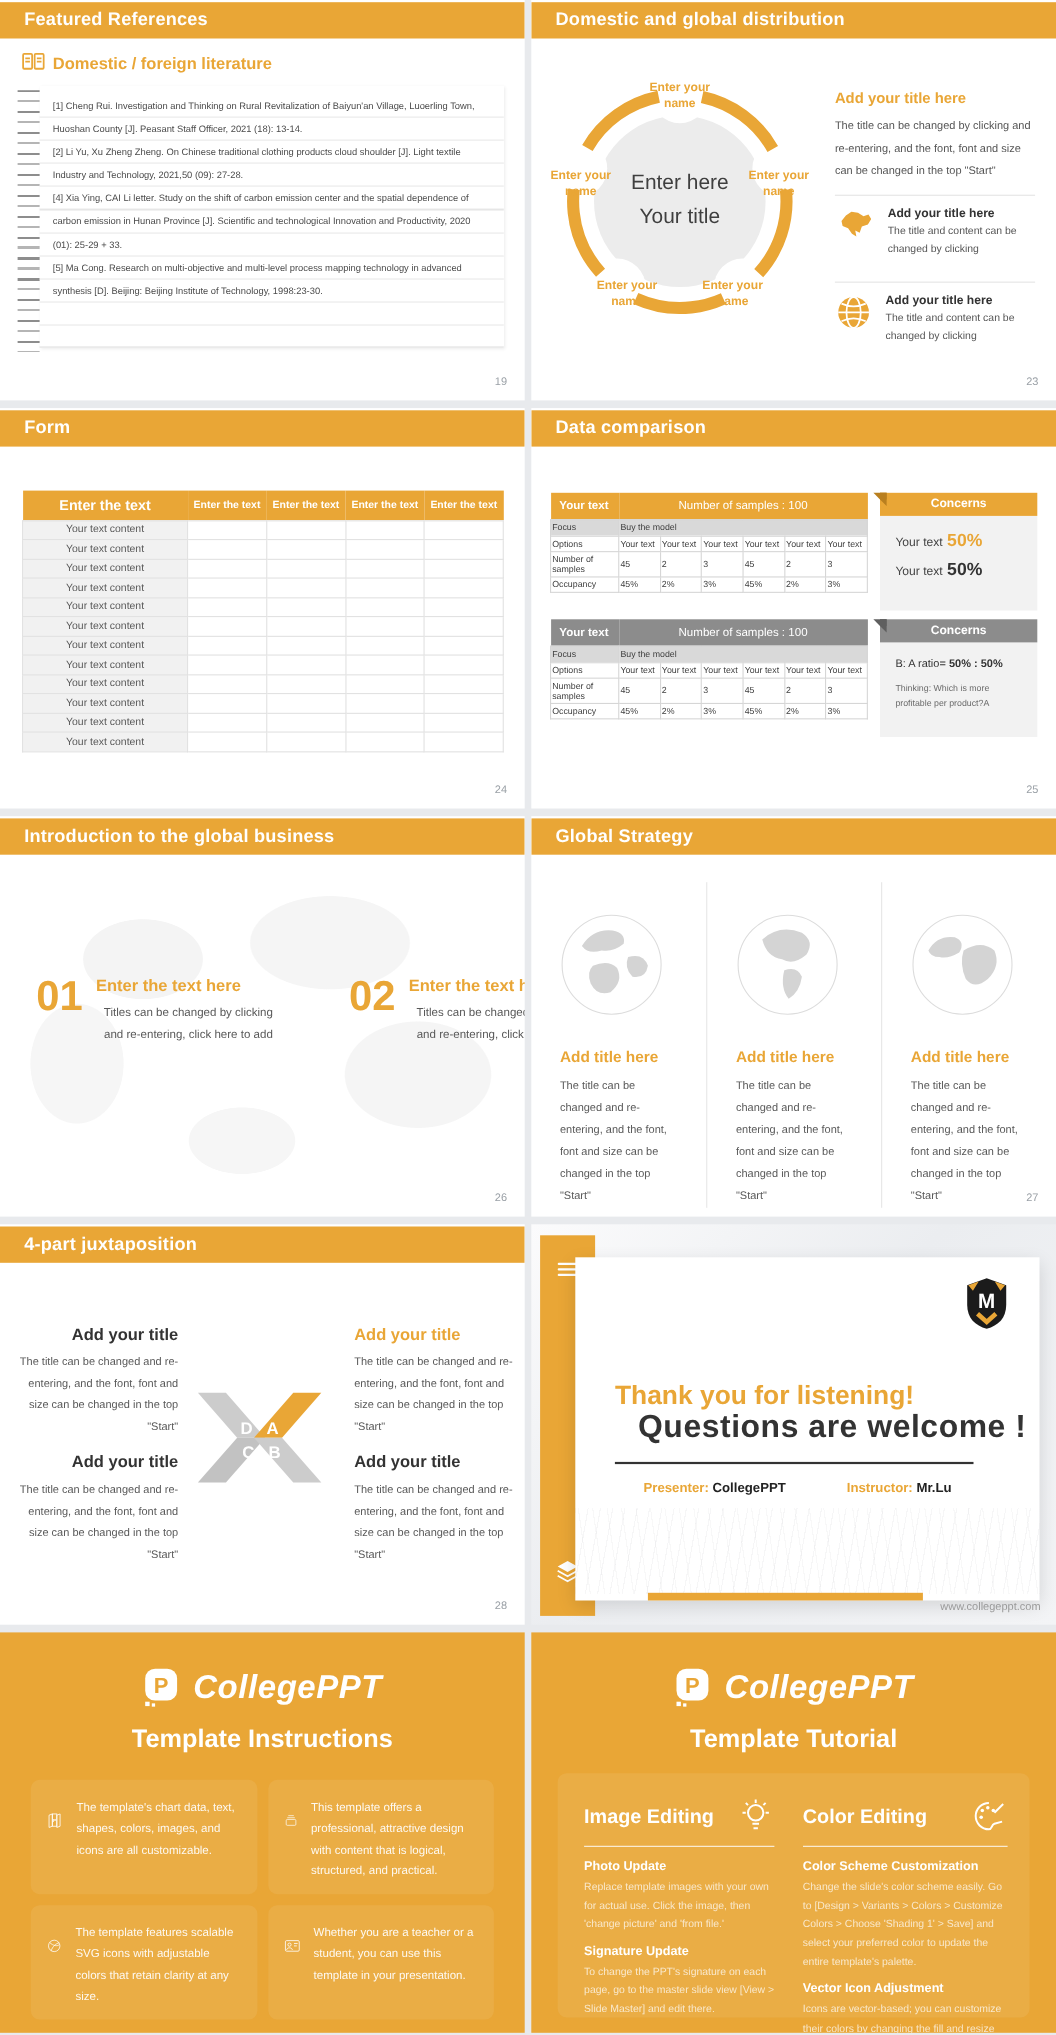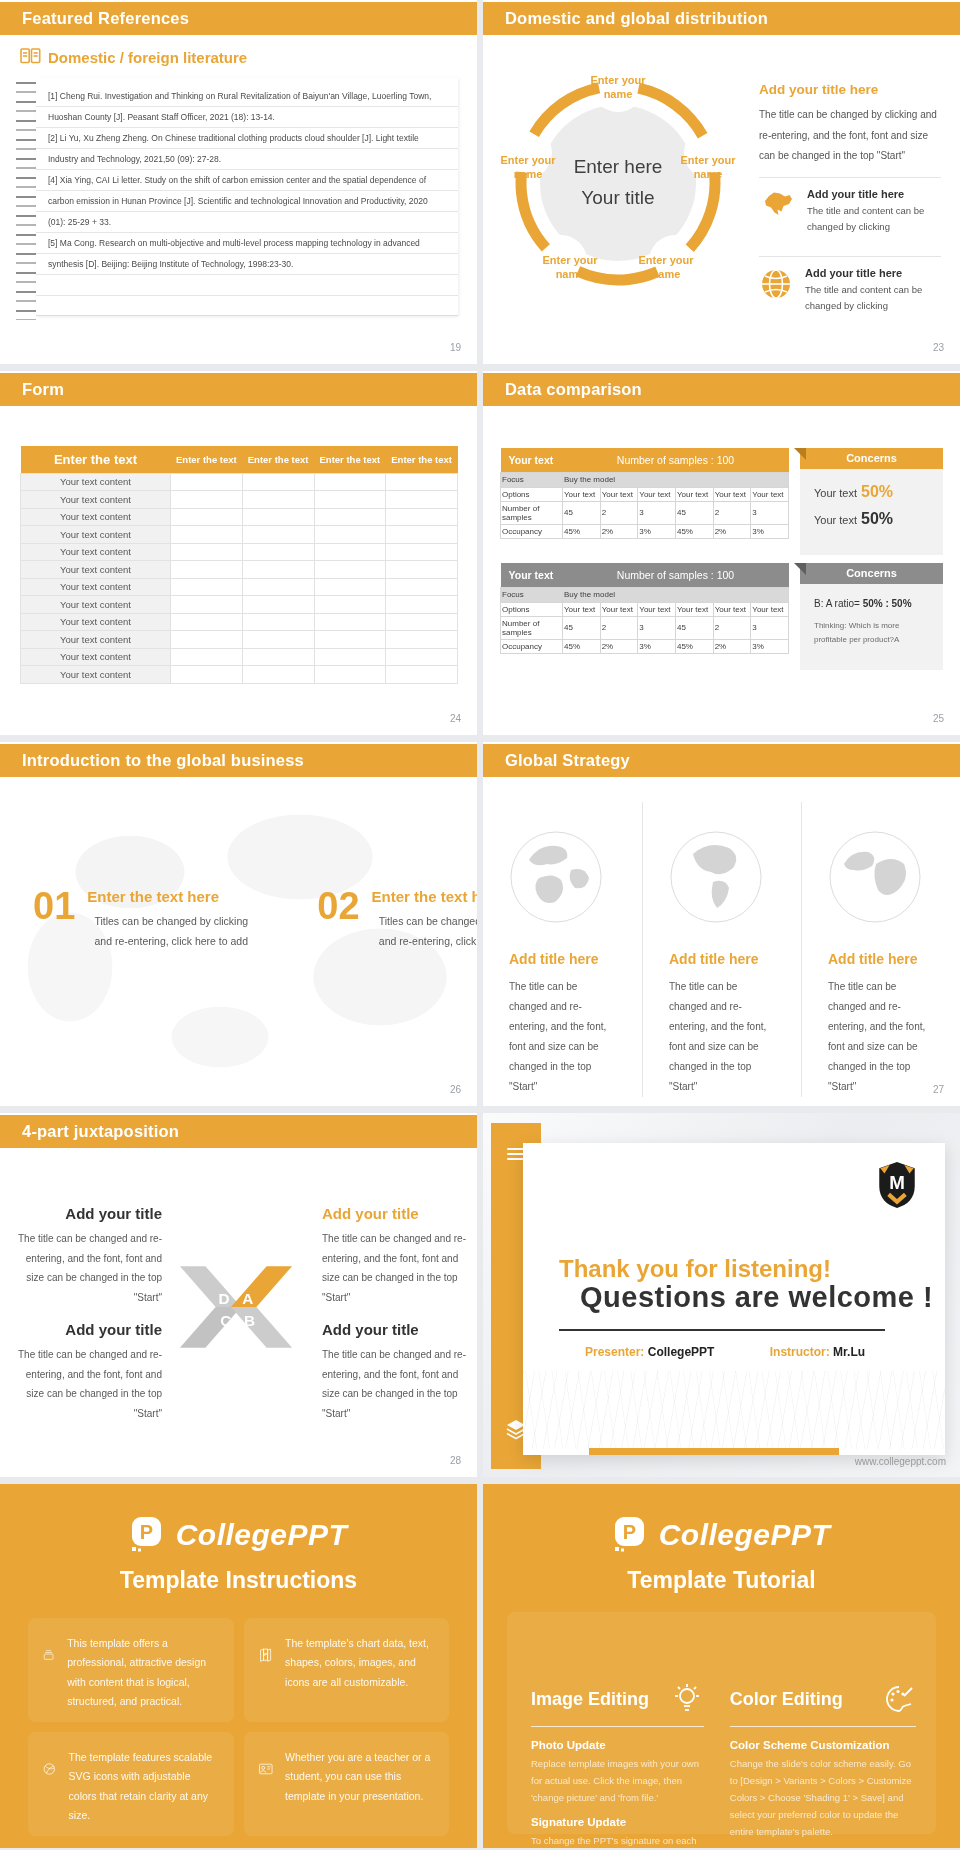--- a/index.html
+++ b/index.html
@@ -127,21 +127,21 @@
   .brand{display:flex;justify-content:center;align-items:center;gap:10px;padding-top:32px;}
   .brand .word{color:#fff;font-size:30px;font-weight:bold;font-style:italic;letter-spacing:.5px;}
   .btitle{text-align:center;color:#fff;font-size:23px;font-weight:bold;margin-top:14px;}
   .inst-grid{position:absolute;left:28px;top:134px;width:421px;display:grid;
     grid-template-columns:1fr 1fr;gap:10px;}
   .inst-card{background:rgba(255,255,255,.08);border-radius:8px;height:104px;padding:16px 14px 0 14px;
     display:flex;gap:12px;}
   .inst-card .tx{font-size:10.5px;color:rgba(255,255,255,.92);line-height:1.85;}
   .tut-card{position:absolute;left:24px;top:128px;width:429px;height:222px;background:rgba(255,255,255,.08);
     border-radius:8px;display:flex;padding:22px 20px 0 24px;gap:26px;}
-  .tut-col{width:180px;margin-top:48px;}
+  .tut-col{width:180px;}
   .tut-col .hdrow{display:flex;justify-content:space-between;align-items:center;}
   .tut-col .hd{font-size:18px;font-weight:bold;color:#fff;}
   .tut-col hr{border:none;border-top:1.5px solid rgba(255,255,255,.75);margin:10px 0 12px;}
   .tut-sec .st{font-size:11.5px;font-weight:bold;color:#fff;margin-bottom:4px;}
   .tut-sec .sb{font-size:9.5px;color:rgba(255,255,255,.72);line-height:1.8;margin-bottom:10px;}
 </style>
 </head>
 <body>
 
 <div class="grid">
@@ -591,37 +591,37 @@
         <rect x="2" y="31" width="4" height="4" fill="#ffffff"></rect>
           <rect x="8" y="32.5" width="3" height="3" fill="#ffffff"></rect>
       </svg>
       <span class="word">CollegePPT</span>
     </div>
     <div class="btitle">Template Instructions</div>
     <div class="inst-grid">
       <div class="inst-card">
         <svg width="42" height="42" viewBox="0 0 42 42">
           <g fill="none" stroke="#ffffff" stroke-width="2">
-            <line x1="13" y1="7" x2="29" y2="7"></line>
-              <line x1="10" y1="13" x2="32" y2="13"></line>
-            <rect x="7" y="18" width="28" height="17" rx="3"></rect>
-            </g>
-        </svg>
-        <div class="tx">This template offers a professional, attractive design with content that is logical, structured, and practical.</div>
-      </div>
-      <div class="inst-card">
-        <svg width="42" height="42" viewBox="0 0 42 42">
-          <g fill="none" stroke="#ffffff" stroke-width="2">
             <polygon points="7,8 15,5 15,35 7,38"></polygon>
               <rect x="15" y="5" width="11" height="30"></rect>
             <polygon points="26,8 34,5 34,35 26,38"></polygon>
             </g>
           <text x="20.5" y="25" text-anchor="middle" font-family="Liberation Sans,sans-serif" font-size="11" font-weight="bold" fill="#ffffff">P</text>
         </svg>
         <div class="tx">The template's chart data, text, shapes, colors, images, and icons are all customizable.</div>
+      </div>
+      <div class="inst-card">
+        <svg width="42" height="42" viewBox="0 0 42 42">
+          <g fill="none" stroke="#ffffff" stroke-width="2">
+            <line x1="13" y1="7" x2="29" y2="7"></line>
+              <line x1="10" y1="13" x2="32" y2="13"></line>
+            <rect x="7" y="18" width="28" height="17" rx="3"></rect>
+            </g>
+        </svg>
+        <div class="tx">This template offers a professional, attractive design with content that is logical, structured, and practical.</div>
       </div>
       <div class="inst-card">
         <svg width="42" height="42" viewBox="0 0 42 42">
           <g fill="none" stroke="#ffffff" stroke-width="2">
             <circle cx="21" cy="21" r="15"></circle>
             <path d="M9 12 C18 21 30 23 35 17"></path>
               <path d="M13 34 C16 23 26 14 34 13"></path>
             </g>
         </svg>
         <div class="tx">The template features scalable SVG icons with adjustable colors that retain clarity at any size.</div>

